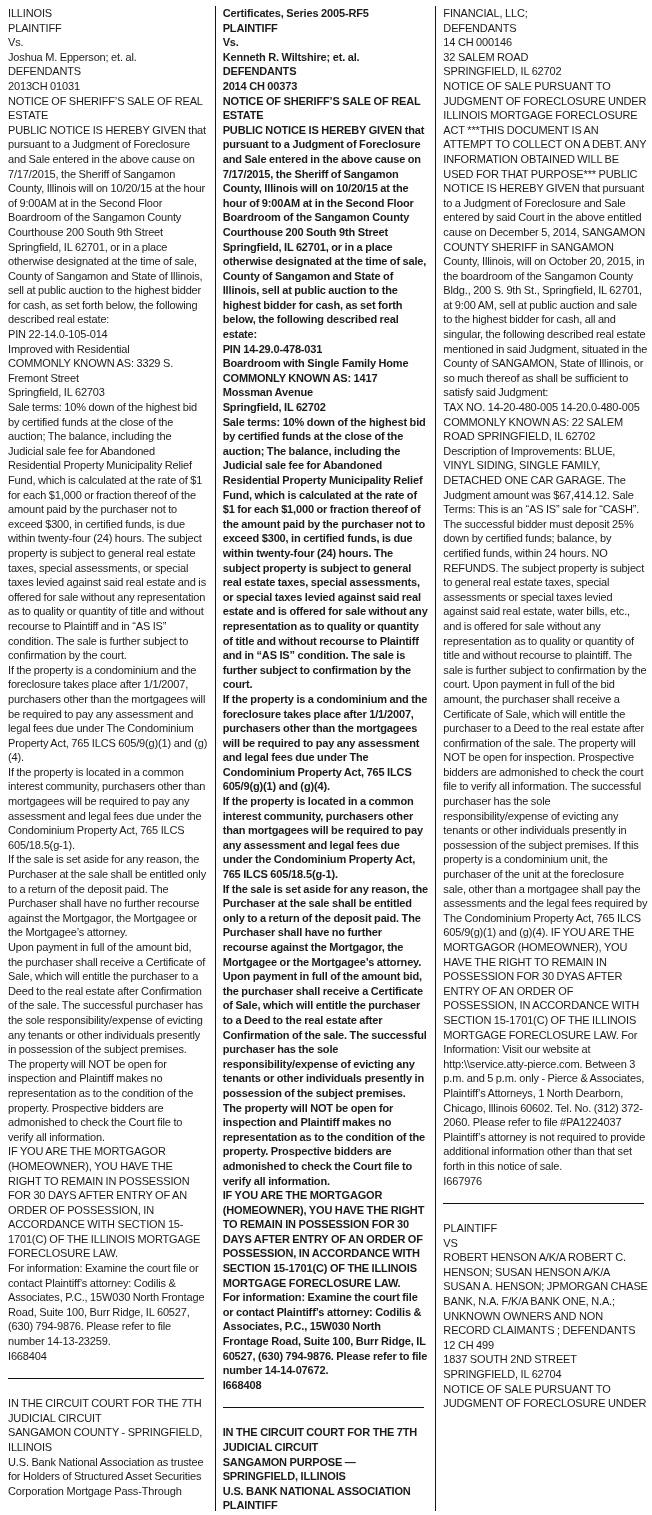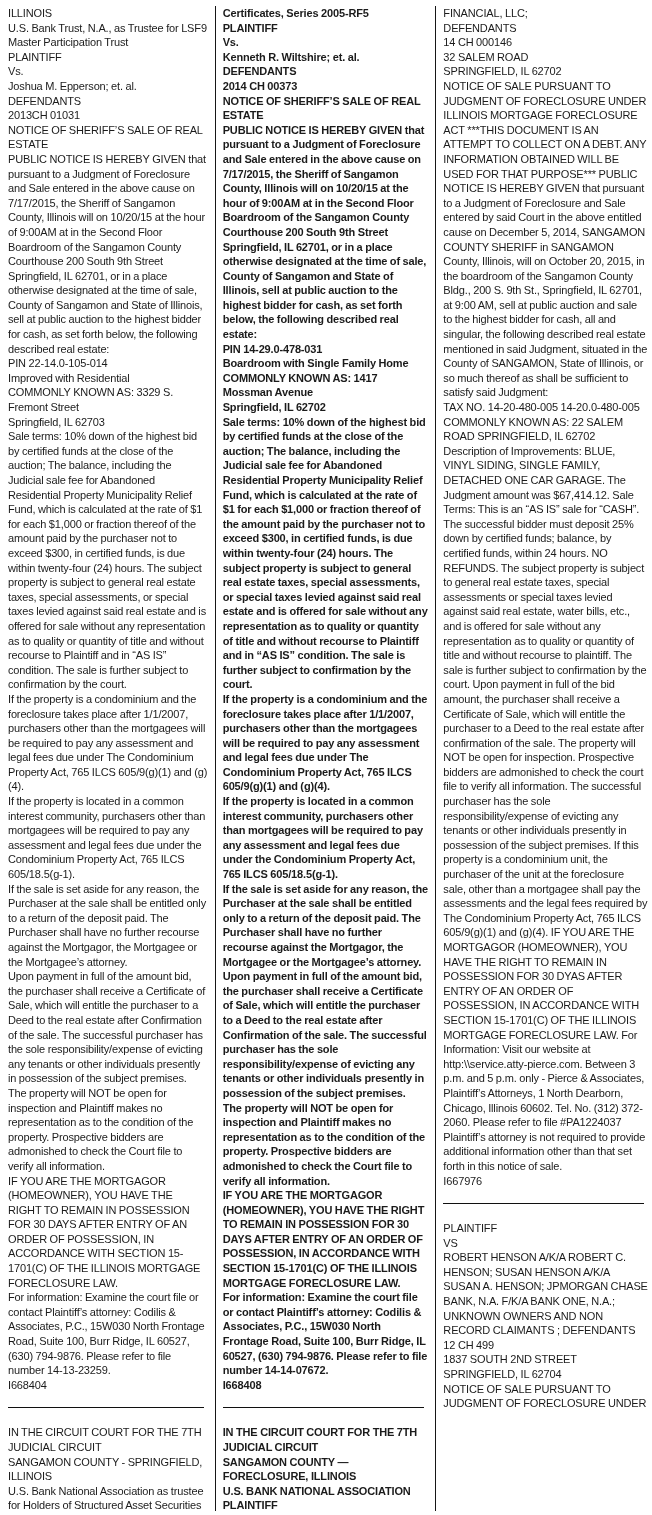--- a/index.html
+++ b/index.html
@@ -42,21 +42,20 @@
     border-top: 1.5px solid #101010;
     margin: 15px 4px 17px 0;
   }
 </style>
 </head>
 <body>
 
 <div class="page">
   <div class="col col-1">
       <p class="para">ILLINOIS</p>
-      <p class="para">U.S. Bank Trust, N.A., as Trustee for LSF9 Master Participation Trust</p>
       <p class="para">PLAINTIFF</p>
       <p class="para">Vs.</p>
       <p class="para">Joshua M. Epperson; et. al.</p>
       <p class="para">DEFENDANTS</p>
       <p class="para">2013CH 01031</p>
       <p class="para">NOTICE OF SHERIFF’S SALE OF REAL ESTATE</p>
       <p class="para">PUBLIC NOTICE IS HEREBY GIVEN that pursuant to a Judgment of Foreclosure and Sale entered in the above cause on 7/17/2015, the Sheriff of Sangamon County, Illinois will on 10/20/15 at the hour of 9:00AM at in the Second Floor Boardroom of the Sangamon County Courthouse 200 South 9th Street Springfield, IL 62701, or in a place otherwise designated at the time of sale, County of Sangamon and State of Illinois, sell at public auction to the highest bidder for cash, as set forth below, the following described real estate:</p>
       <p class="para">PIN 22-14.0-105-014</p>
       <p class="para">Improved with Residential</p>
       <p class="para">COMMONLY KNOWN AS:  3329 S. Fremont Street</p>
@@ -93,21 +92,21 @@
       <p class="para">If the property is a condominium and the foreclosure takes place after 1/1/2007, purchasers other than the mortgagees will be required to pay any assessment and legal fees due under The Condominium Property Act, 765 ILCS 605/9(g)(1) and (g)(4).</p>
       <p class="para">If the property is located in a common interest community, purchasers other than mortgagees will be required to pay any assessment and legal fees due under the Condominium Property Act, 765 ILCS 605/18.5(g-1).</p>
       <p class="para">If the sale is set aside for any reason, the Purchaser at the sale shall be entitled only to a return of the deposit paid. The Purchaser shall have no further recourse against the Mortgagor, the Mortgagee or the Mortgagee’s attorney.</p>
       <p class="para">Upon payment in full of the amount bid, the purchaser shall receive a Certificate of Sale, which will entitle the purchaser to a Deed to the real estate after Confirmation of the sale.  The successful purchaser has the sole responsibility/expense of evicting any tenants or other individuals presently in possession of the subject premises.</p>
       <p class="para">The property will NOT be open for inspection and Plaintiff makes no representation as to the condition of the property. Prospective bidders are admonished to check the Court file to verify all information.</p>
       <p class="para">IF YOU ARE THE MORTGAGOR (HOMEOWNER), YOU HAVE THE RIGHT TO REMAIN IN POSSESSION FOR 30 DAYS AFTER ENTRY OF AN ORDER OF POSSESSION, IN ACCORDANCE WITH SECTION 15-1701(C) OF THE ILLINOIS MORTGAGE FORECLOSURE LAW.</p>
       <p class="para">For information: Examine the court file or contact Plaintiff’s attorney: Codilis &amp; Associates, P.C., 15W030 North Frontage Road, Suite 100, Burr Ridge, IL 60527, (630) 794-9876. Please refer to file number 14-14-07672.</p>
       <p class="para">I668408</p>
       <hr class="rule">
       <p class="para">IN THE CIRCUIT COURT FOR THE 7TH JUDICIAL CIRCUIT</p>
-      <p class="para">SANGAMON COUNTY — FORECLOSURE, ILLINOIS</p>
+      <p class="para">SANGAMON PURPOSE — SPRINGFIELD, ILLINOIS</p>
       <p class="para">U.S. BANK NATIONAL ASSOCIATION</p>
       <p class="para">PLAINTIFF</p>
       <p class="para">VS</p>
     </div>
   <div class="vdiv"></div>
   <div class="col col-3">
       <p class="para">FINANCIAL, LLC;</p>
       <p class="para">DEFENDANTS</p>
       <p class="para">14 CH 000146</p>
       <p class="para">32 SALEM ROAD</p>

